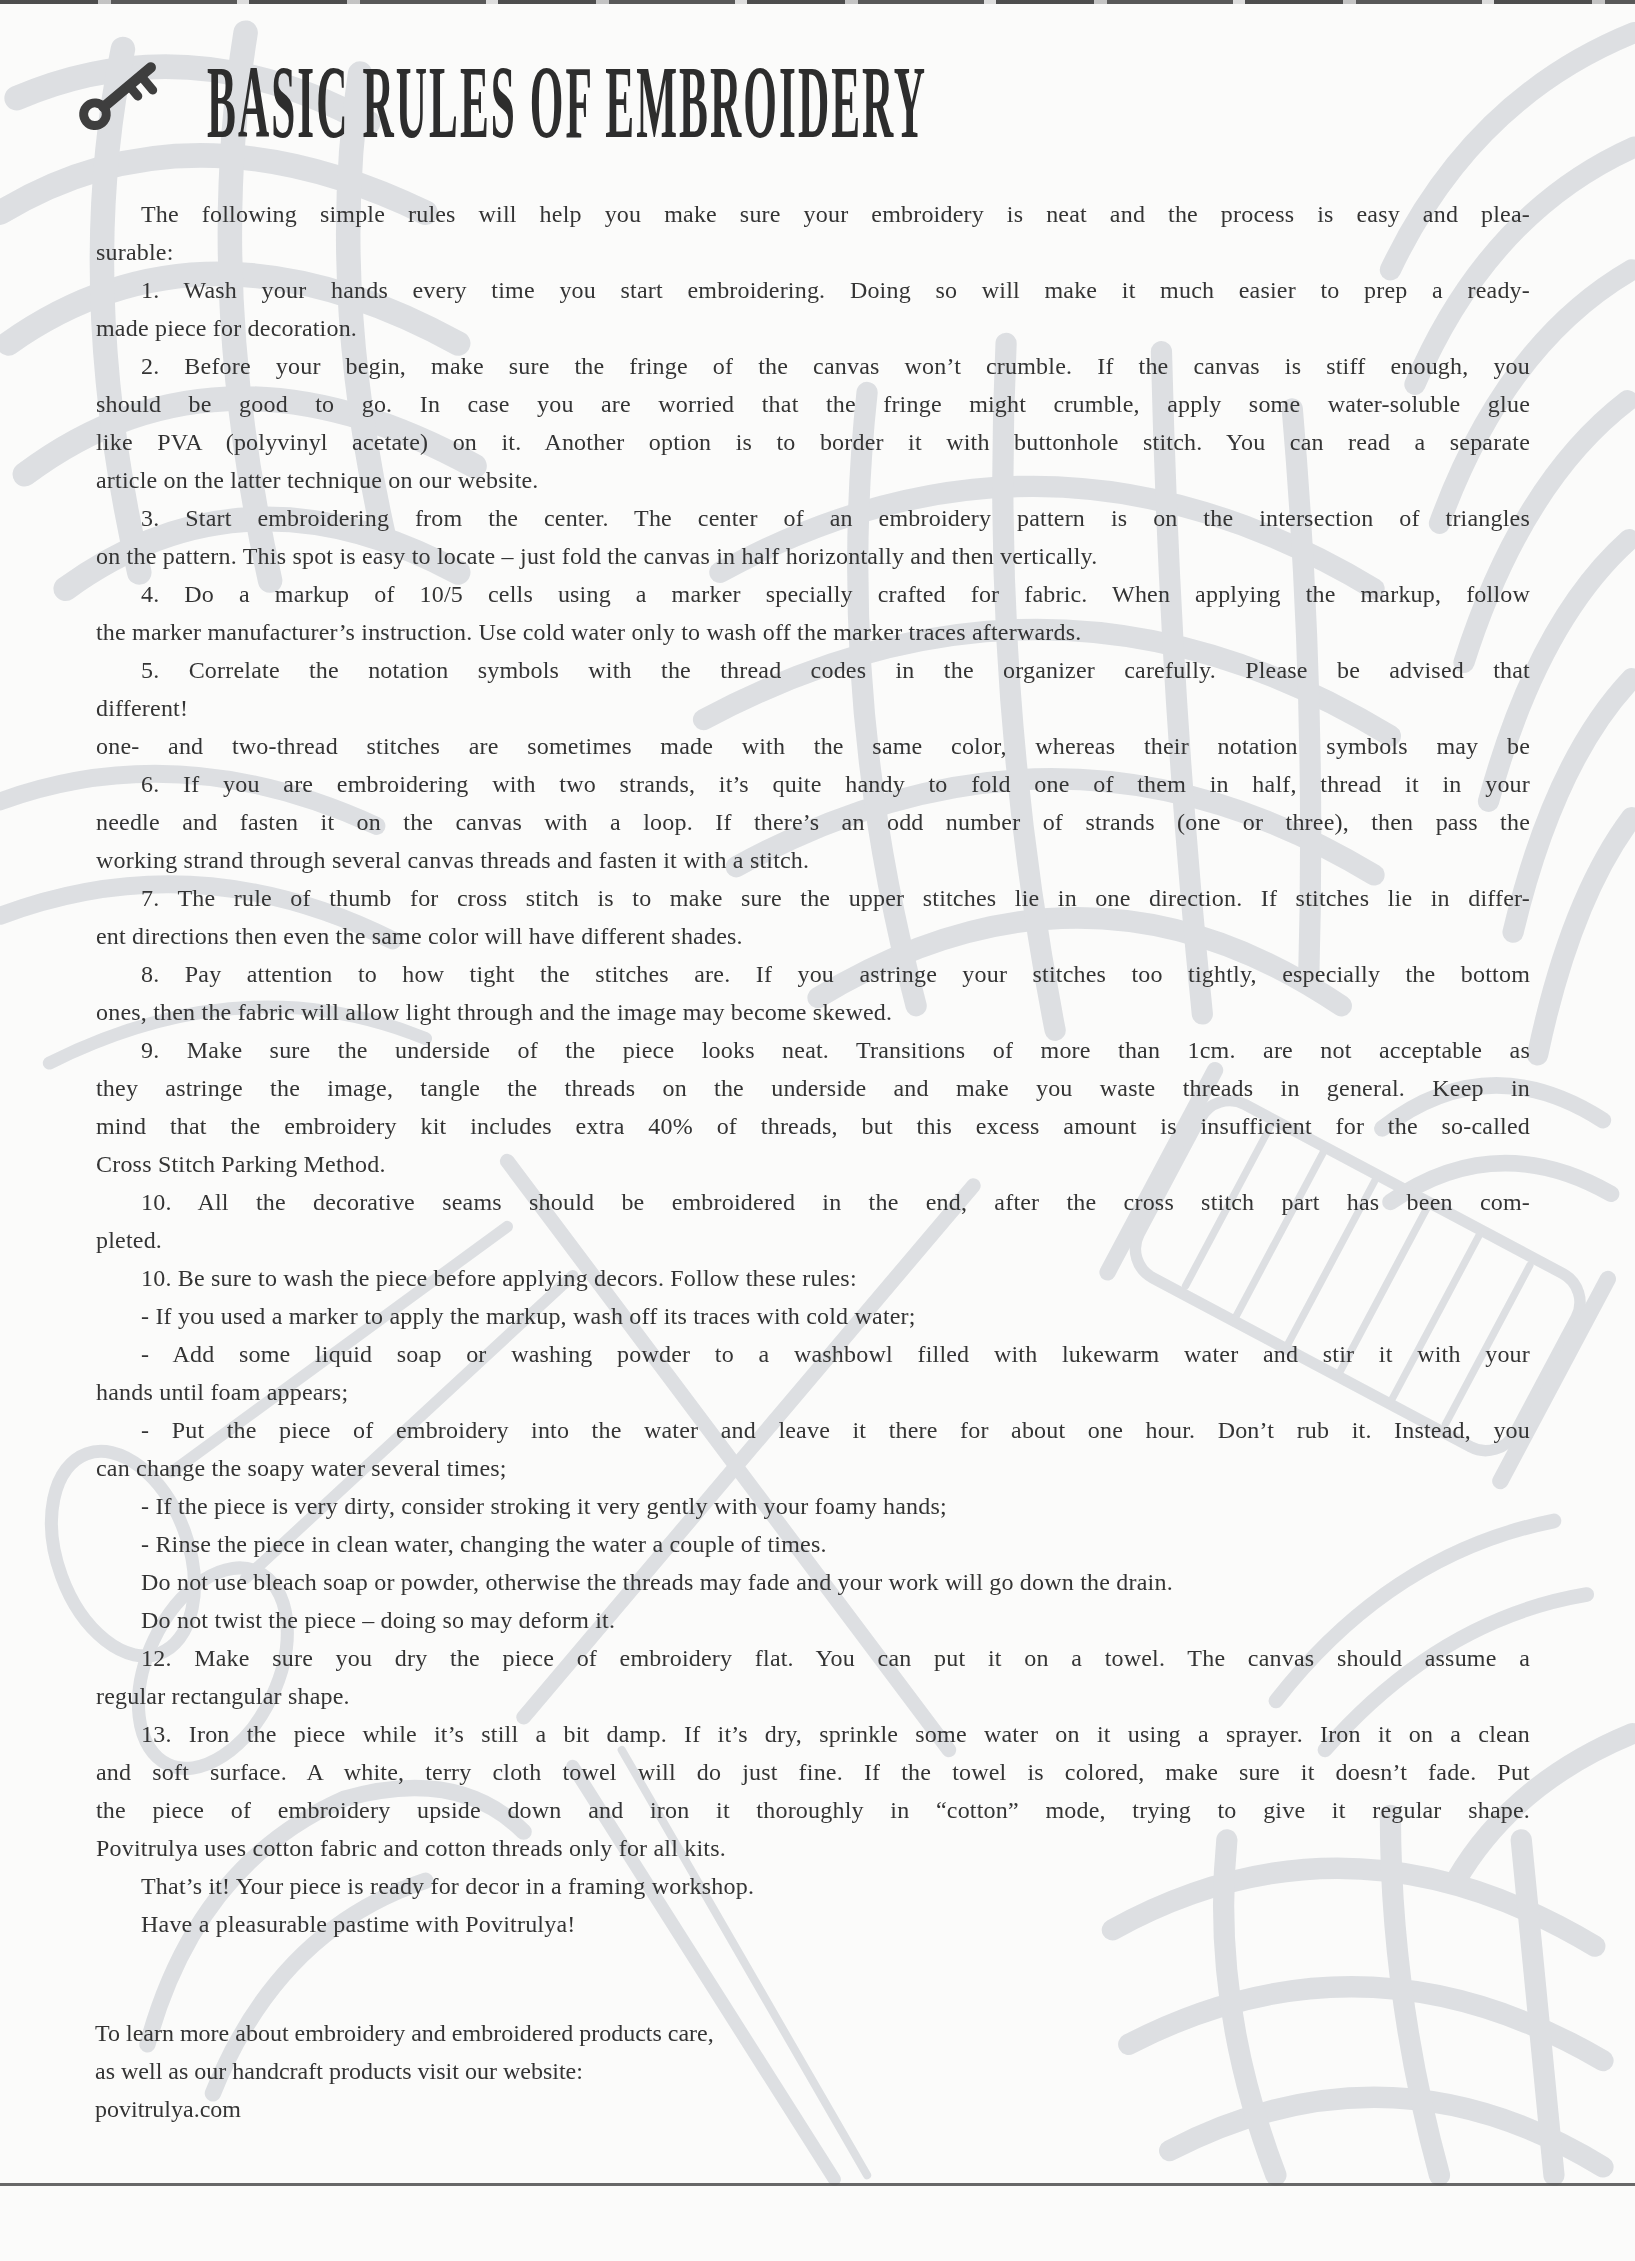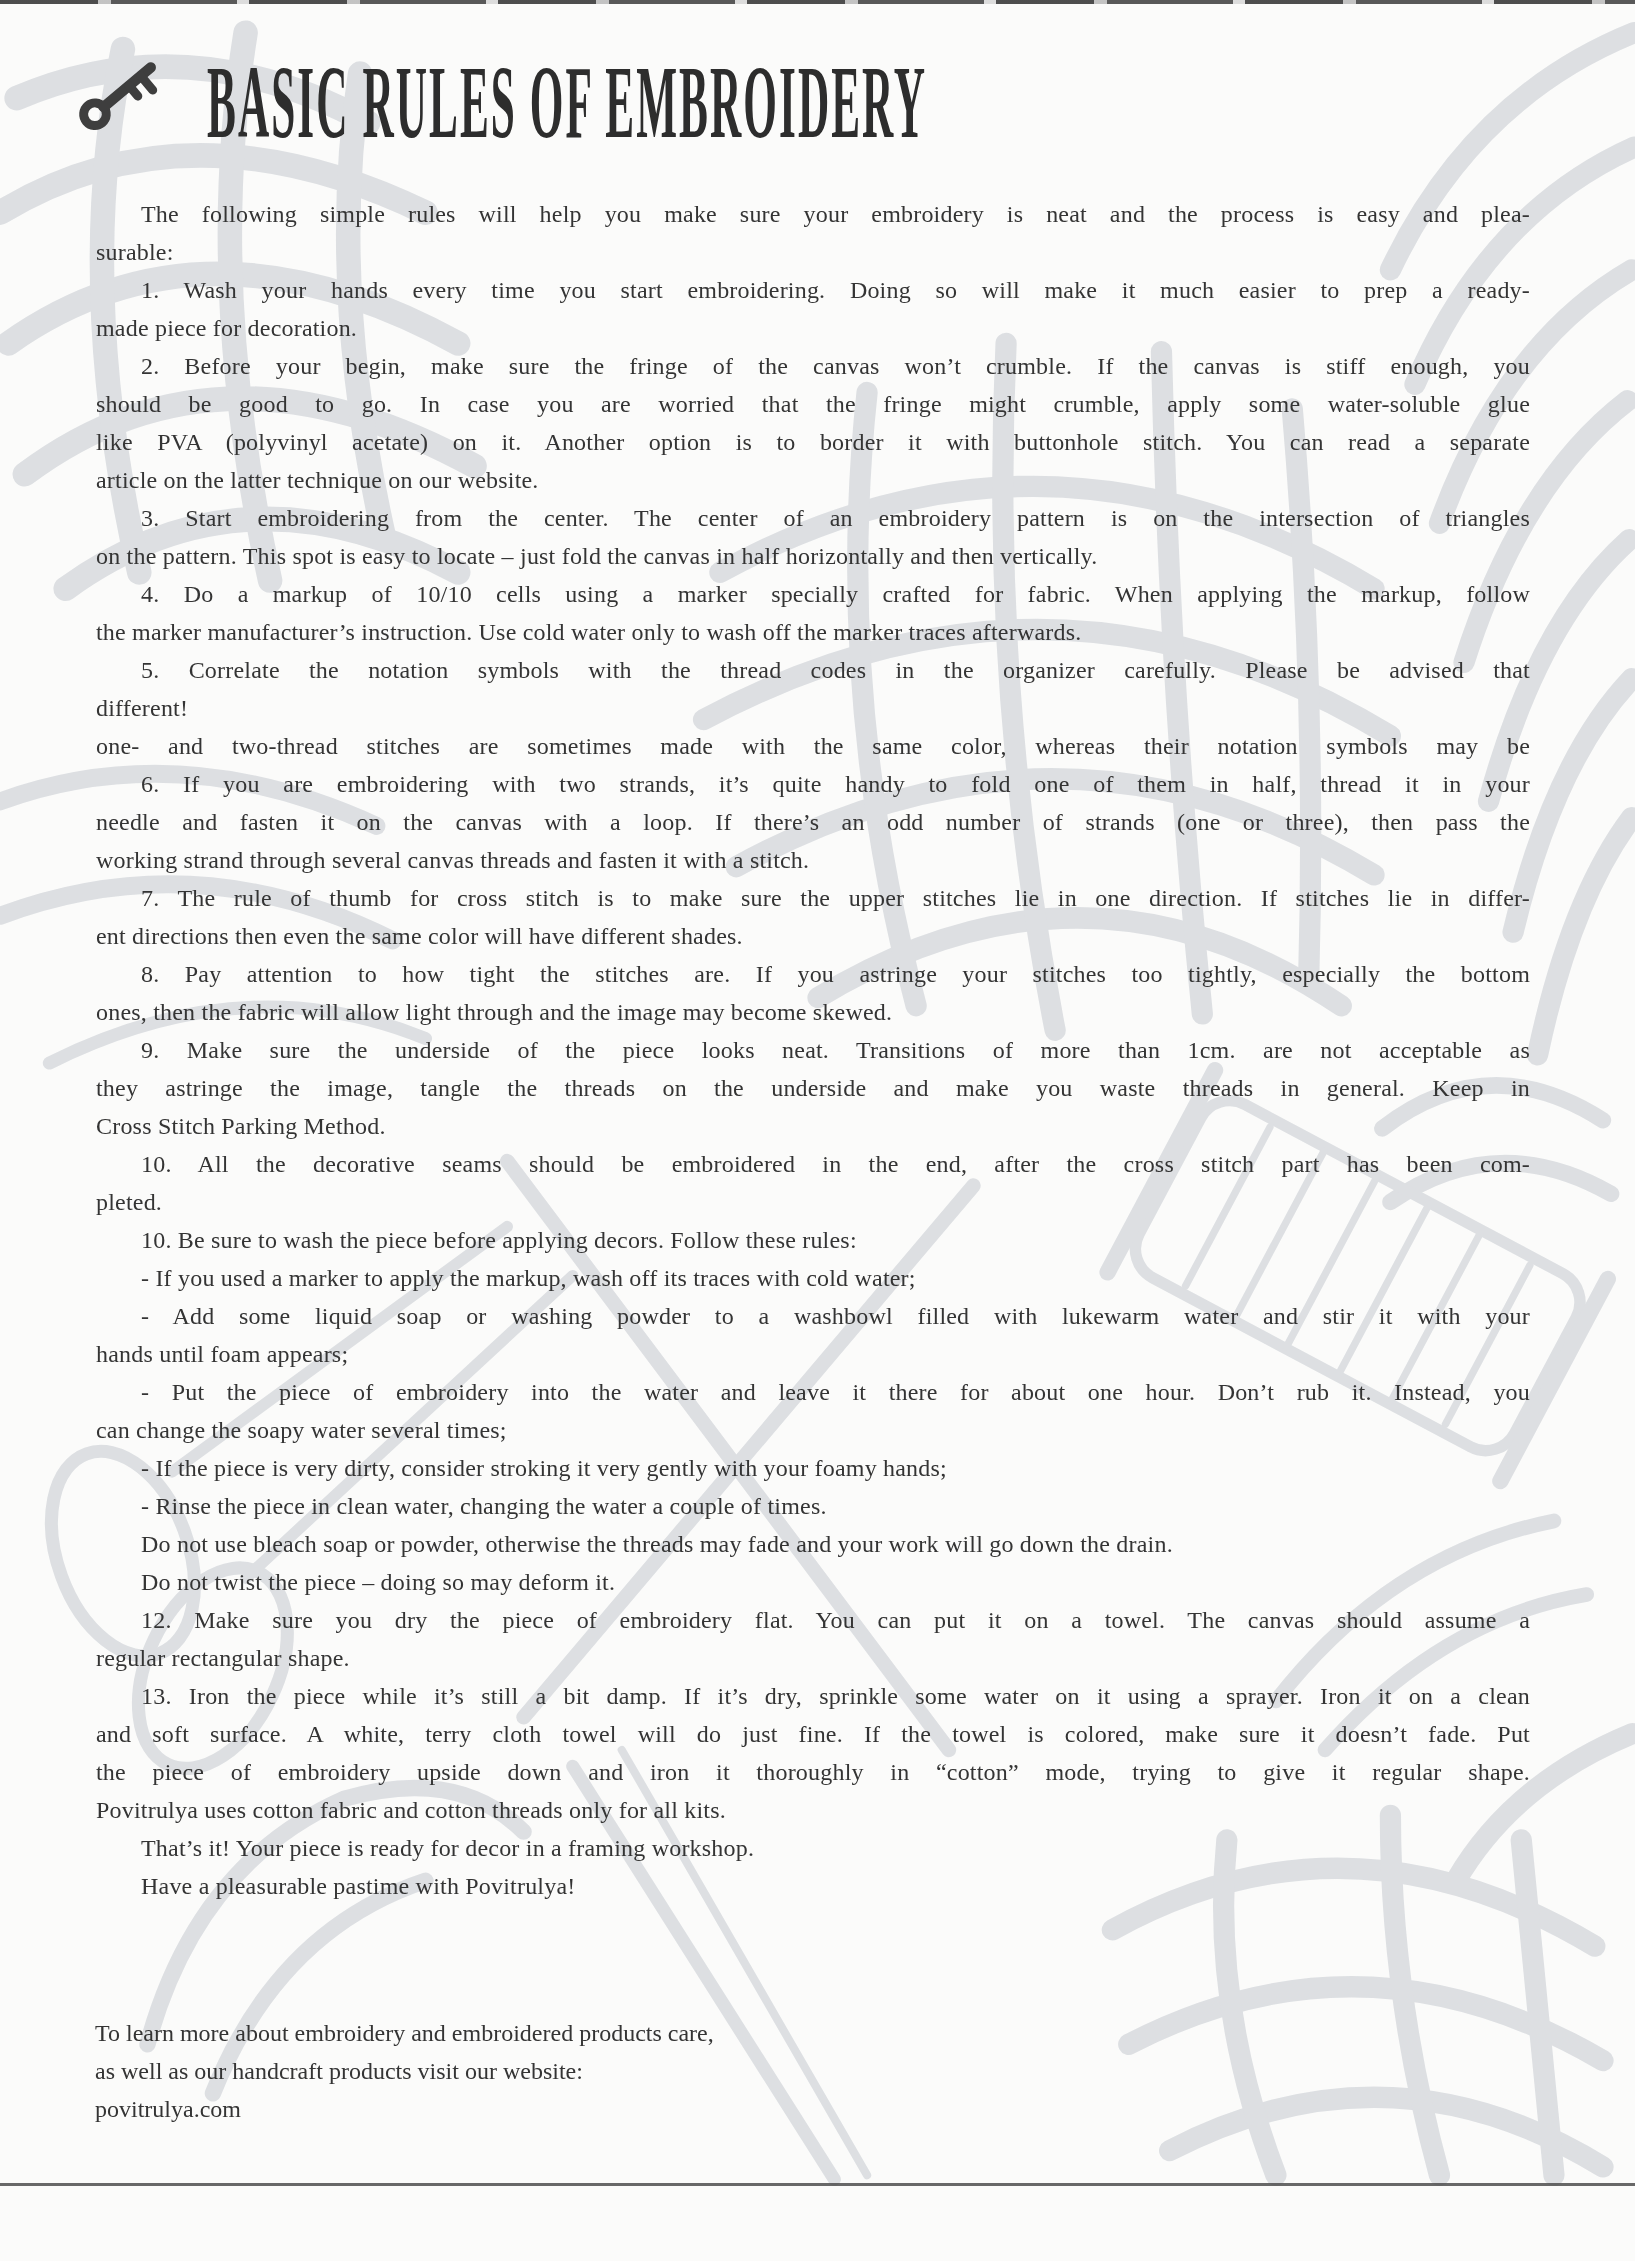--- a/index.html
+++ b/index.html
@@ -200,21 +200,21 @@
         <div class="line first">2. Before your begin, make sure the fringe of the canvas won’t crumble. If the canvas is stiff enough, you</div>
         <div class="line">should be good to go. In case you are worried that the fringe might crumble, apply some water-soluble glue</div>
         <div class="line">like PVA (polyvinyl acetate) on it. Another option is to border it with buttonhole stitch. You can read a separate</div>
         <div class="line last">article on the latter technique on our website.</div>
       </div>
       <div class="para">
         <div class="line first">3. Start embroidering from the center. The center of an embroidery pattern is on the intersection of triangles</div>
         <div class="line last">on the pattern. This spot is easy to locate – just fold the canvas in half horizontally and then vertically.</div>
       </div>
       <div class="para">
-        <div class="line first">4. Do a markup of 10/10 cells using a marker specially crafted for fabric. When applying the markup, follow</div>
+        <div class="line first">4. Do a markup of 10/5 cells using a marker specially crafted for fabric. When applying the markup, follow</div>
         <div class="line last">the marker manufacturer’s instruction. Use cold water only to wash off the marker traces afterwards.</div>
       </div>
       <div class="para">
         <div class="line first">5. Correlate the notation symbols with the thread codes in the organizer carefully. Please be advised that</div>
         <div class="line last">different!</div>
         <div class="line">one- and two-thread stitches are sometimes made with the same color, whereas their notation symbols may be</div>
       </div>
       <div class="para">
         <div class="line first">6. If you are embroidering with two strands, it’s quite handy to fold one of them in half, thread it in your</div>
         <div class="line">needle and fasten it on the canvas with a loop. If there’s an odd number of strands (one or three), then pass the</div>
@@ -224,20 +224,21 @@
         <div class="line first">7. The rule of thumb for cross stitch is to make sure the upper stitches lie in one direction. If stitches lie in differ-</div>
         <div class="line last">ent directions then even the same color will have different shades.</div>
       </div>
       <div class="para">
         <div class="line first">8. Pay attention to how tight the stitches are. If you astringe your stitches too tightly, especially the bottom</div>
         <div class="line last">ones, then the fabric will allow light through and the image may become skewed.</div>
       </div>
       <div class="para">
         <div class="line first">9. Make sure the underside of the piece looks neat. Transitions of more than 1cm. are not acceptable as</div>
         <div class="line">they astringe the image, tangle the threads on the underside and make you waste threads in general. Keep in</div>
+        <div class="line">mind that the embroidery kit includes extra 40% of threads, but this excess amount is insufficient for the so-called</div>
         <div class="line last">Cross Stitch Parking Method.</div>
       </div>
       <div class="para">
         <div class="line first">10. All the decorative seams should be embroidered in the end, after the cross stitch part has been com-</div>
         <div class="line last">pleted.</div>
       </div>
       <div class="para">
         <div class="line first last">10. Be sure to wash the piece before applying decors. Follow these rules:</div>
       </div>
       <div class="para">

